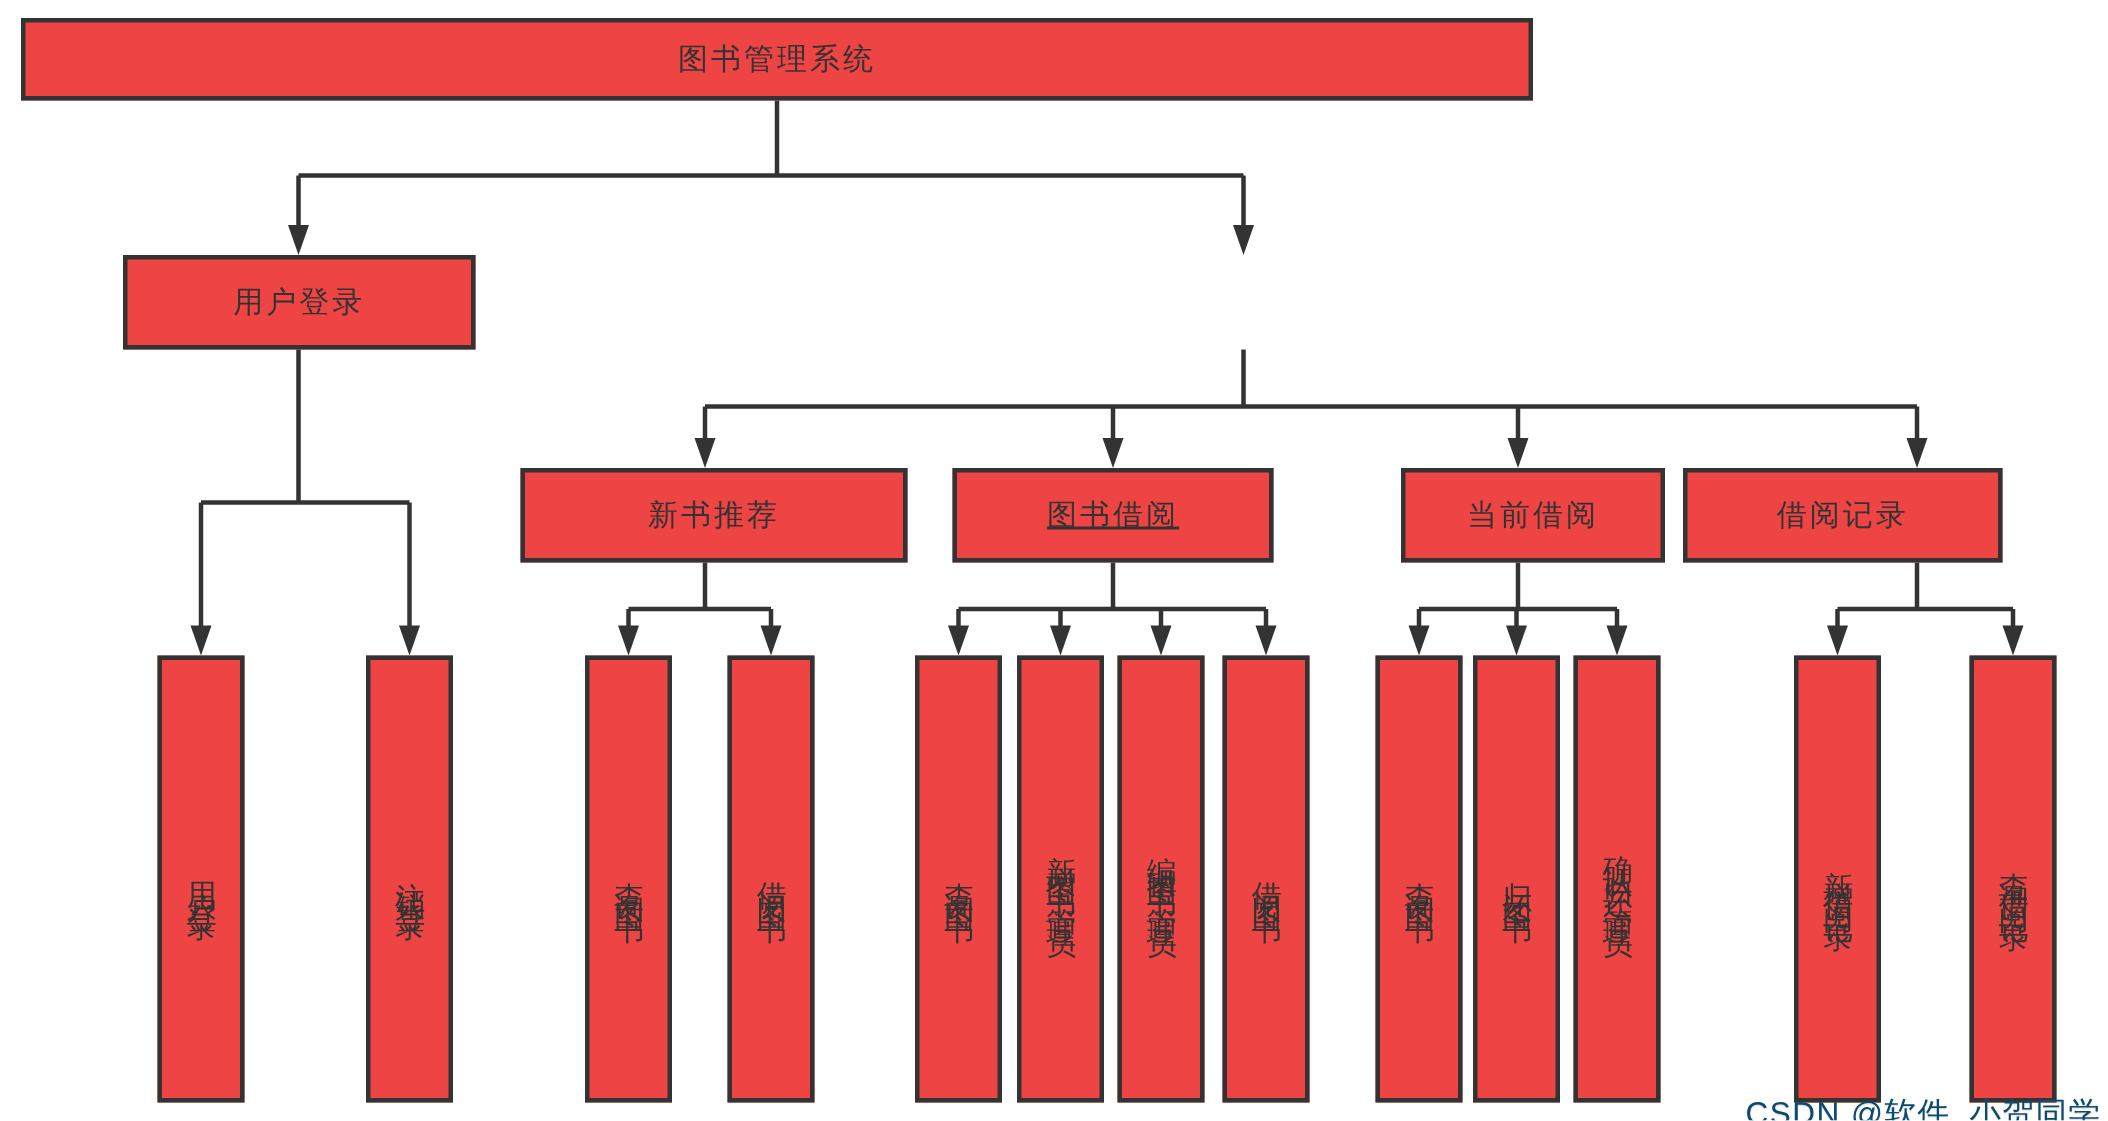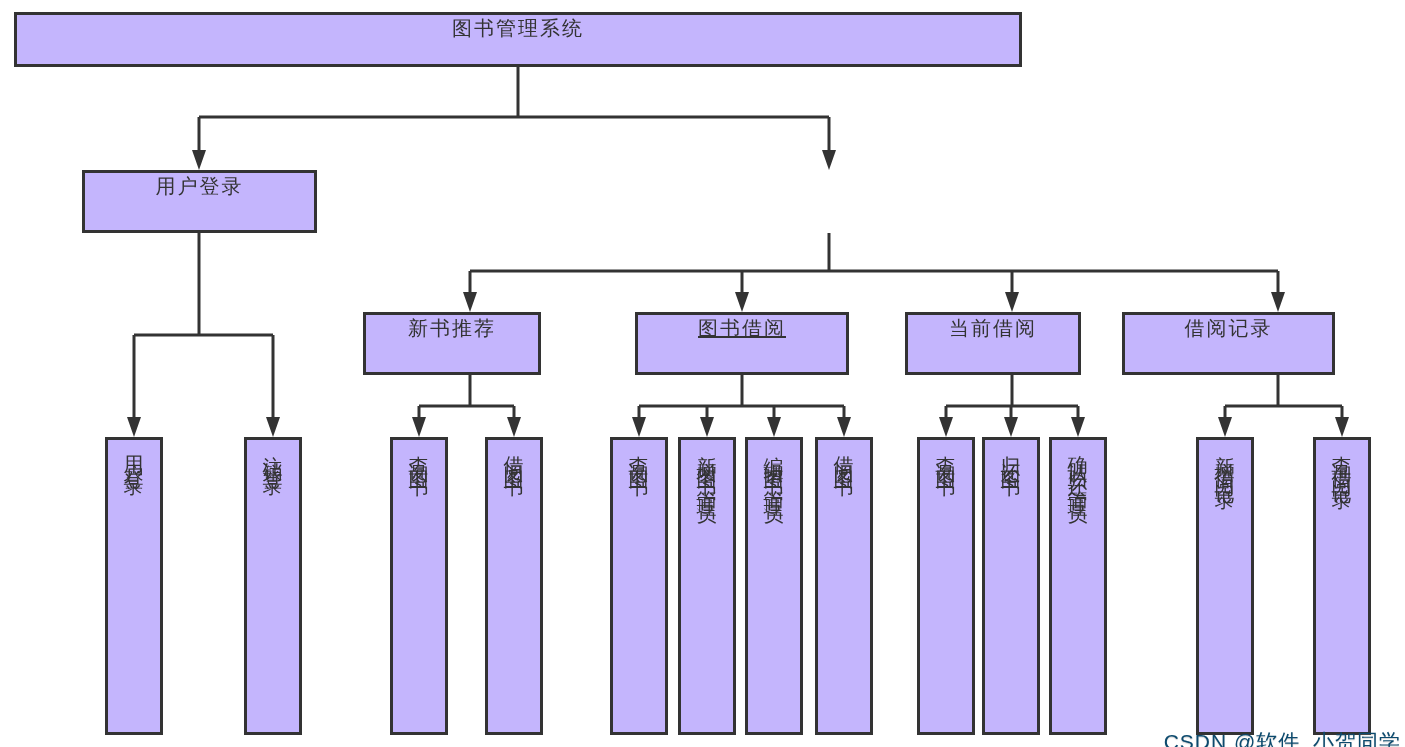--- a/index.html
+++ b/index.html
@@ -15,24 +15,24 @@
   }
 
   svg.wires {
     position: absolute;
     left: 0; top: 0;
     z-index: 1;
   }
 
   .node {
     position: absolute;
-    background: #c4b5fd;
+    background: #ef4444;
     border: 3px solid #333333;
     display: flex;
-    align-items: flex-start;
+    align-items: center;
     justify-content: center;
     color: #333333;
     z-index: 2;
   }
 
   .hbox { font-size: 20px; letter-spacing: 2px; }
 
   .vbox .vlabel {
     writing-mode: vertical-rl;
     text-orientation: mixed;
@@ -129,27 +129,27 @@
   </svg>
 
   <div class="node hbox" style="left:14px; top:12px; width:1008px; height:55px;">
     <span>图书管理系统</span>
   </div>
 
   <div class="node hbox" style="left:82px; top:170px; width:235px; height:63px;">
     <span>用户登录</span>
   </div>
 
-  <div class="node hbox" style="left:363px; top:312px; width:178px; height:63px;">
+  <div class="node hbox" style="left:347px; top:312px; width:258px; height:63px;">
     <span>新书推荐</span>
   </div>
   <div class="node hbox" style="left:635px; top:312px; width:214px; height:63px;text-decoration:underline;">
     <span>图书借阅</span>
   </div>
-  <div class="node hbox" style="left:905px; top:312px; width:176px; height:63px;">
+  <div class="node hbox" style="left:934px; top:312px; width:176px; height:63px;">
     <span>当前借阅</span>
   </div>
   <div class="node hbox" style="left:1122px; top:312px; width:213px; height:63px;font-family:Liberation Serif, serif;">
     <span>借阅记录</span>
   </div>
 
   <div class="node vbox" style="left:105px; top:437px; width:58px; height:298px;">
     <span class="vlabel">用户登录</span>
   </div>
   <div class="node vbox" style="left:244px; top:437px; width:58px; height:298px;">

